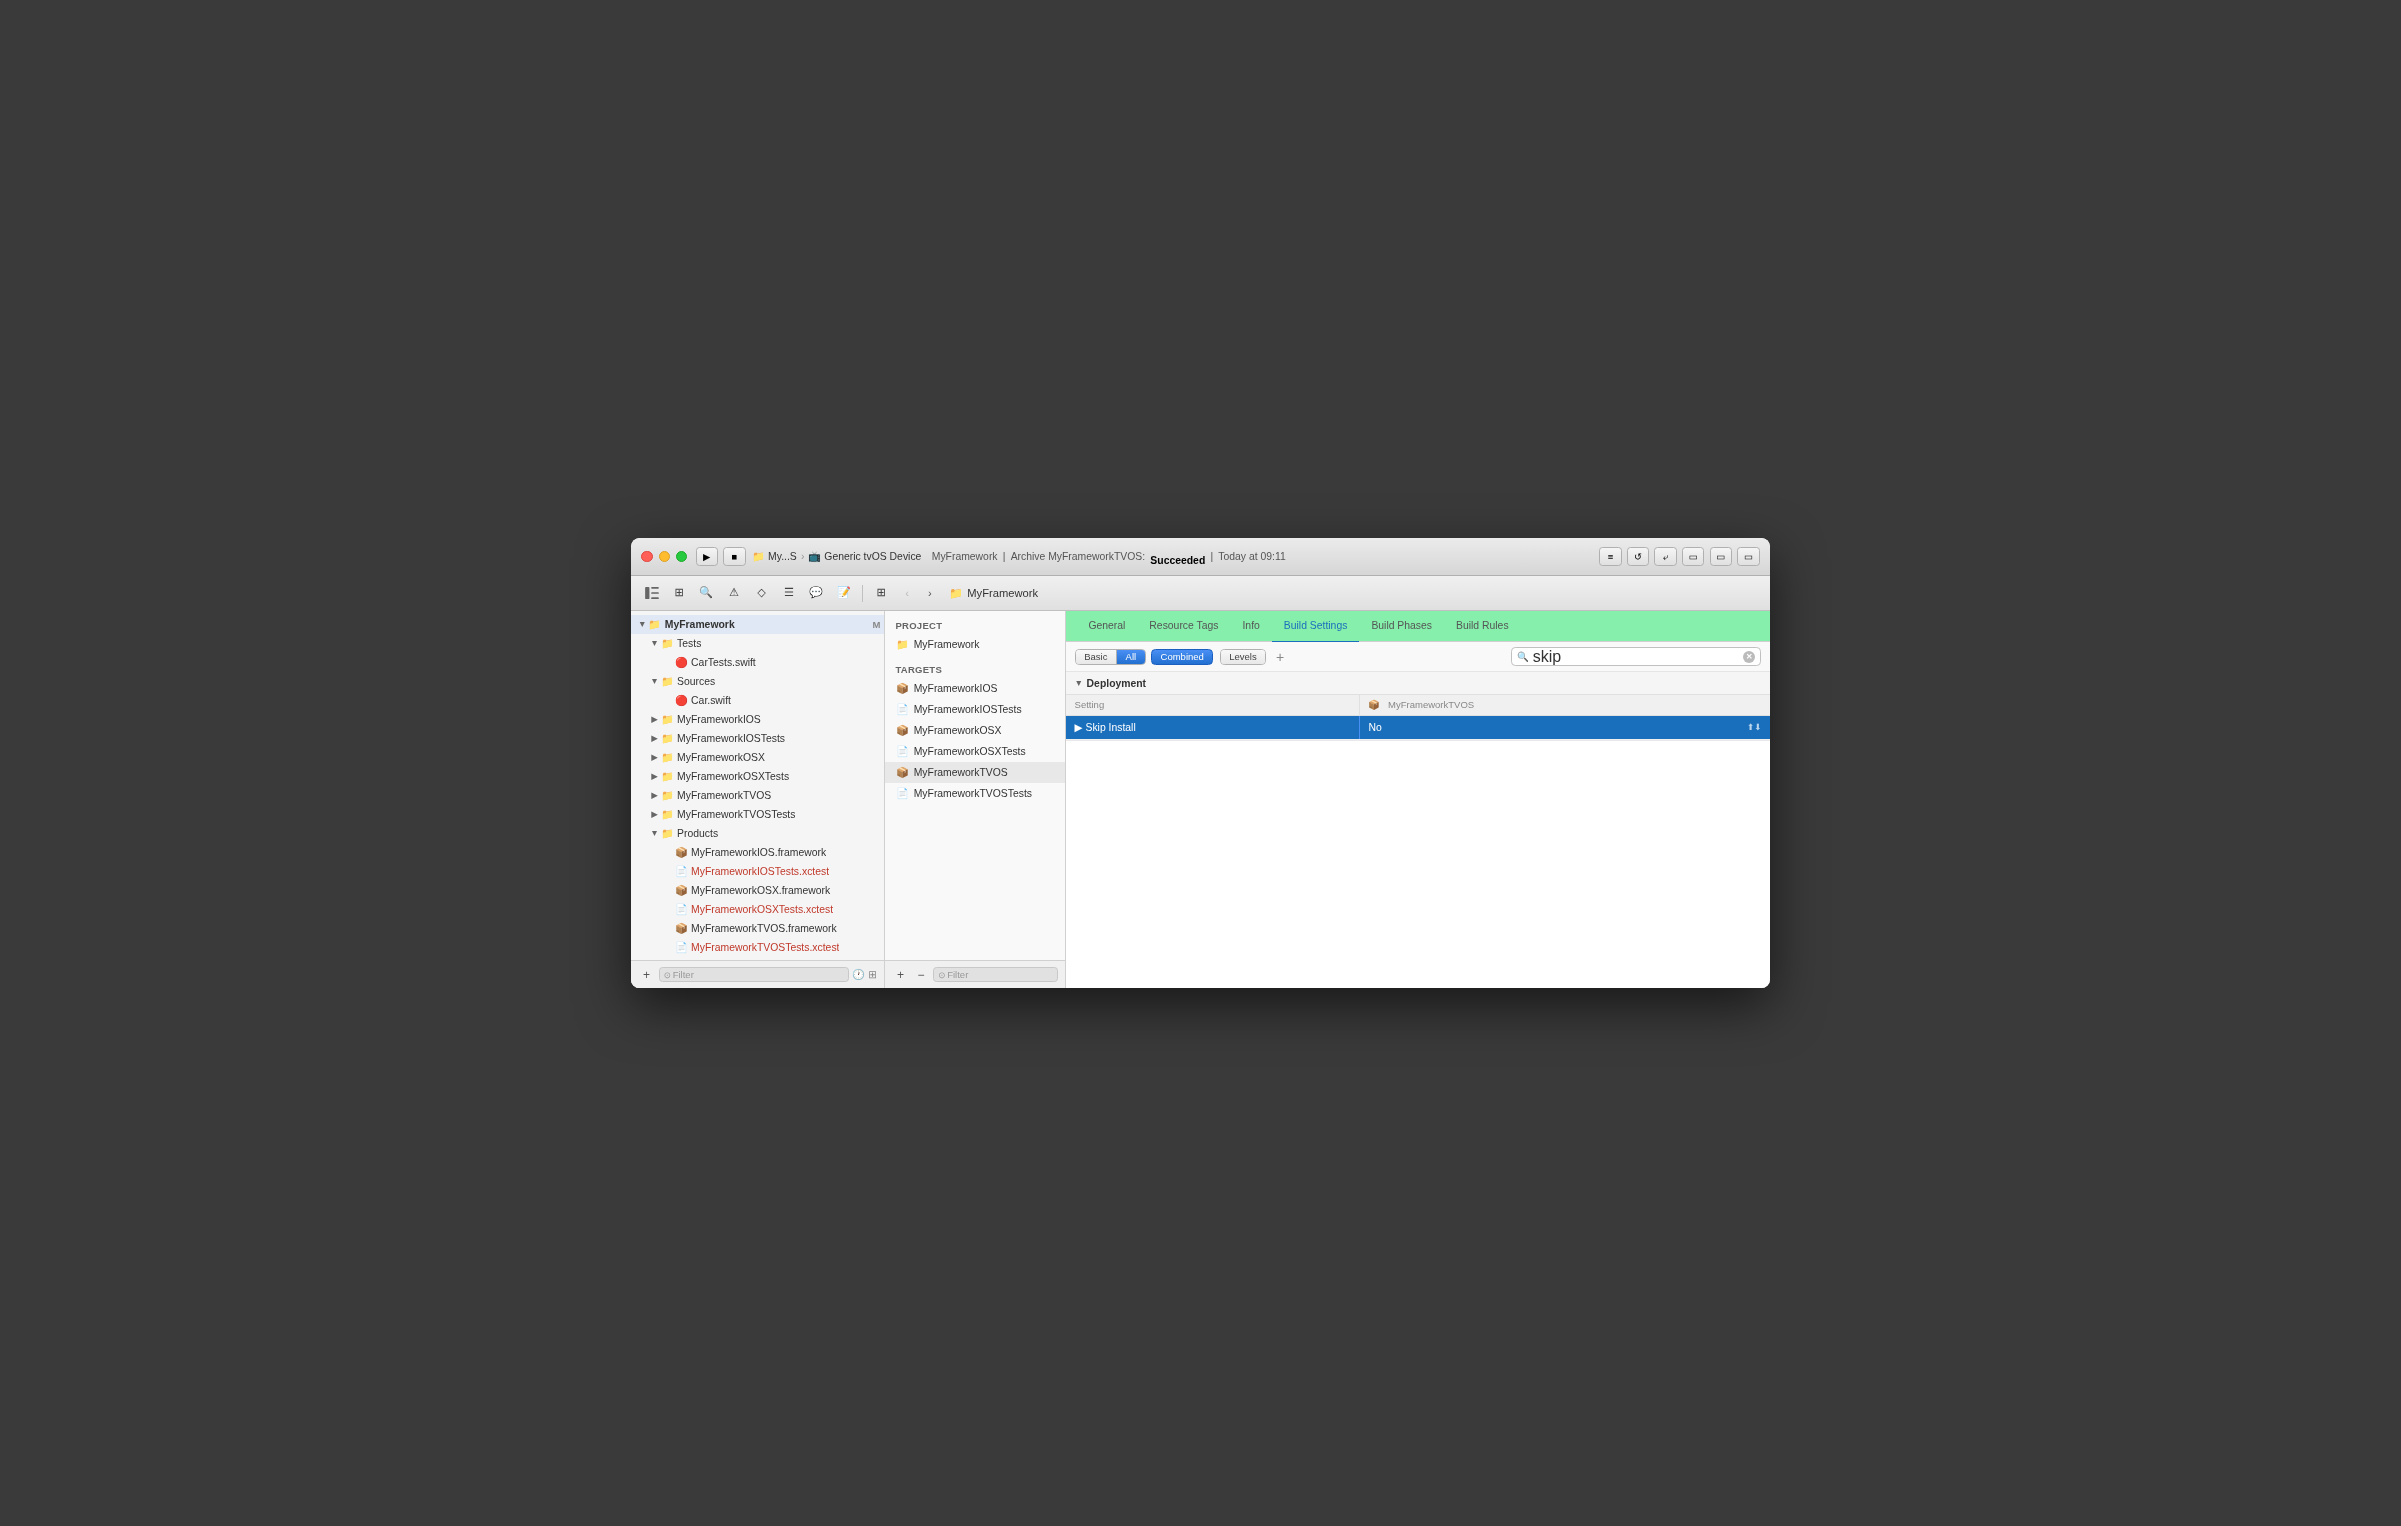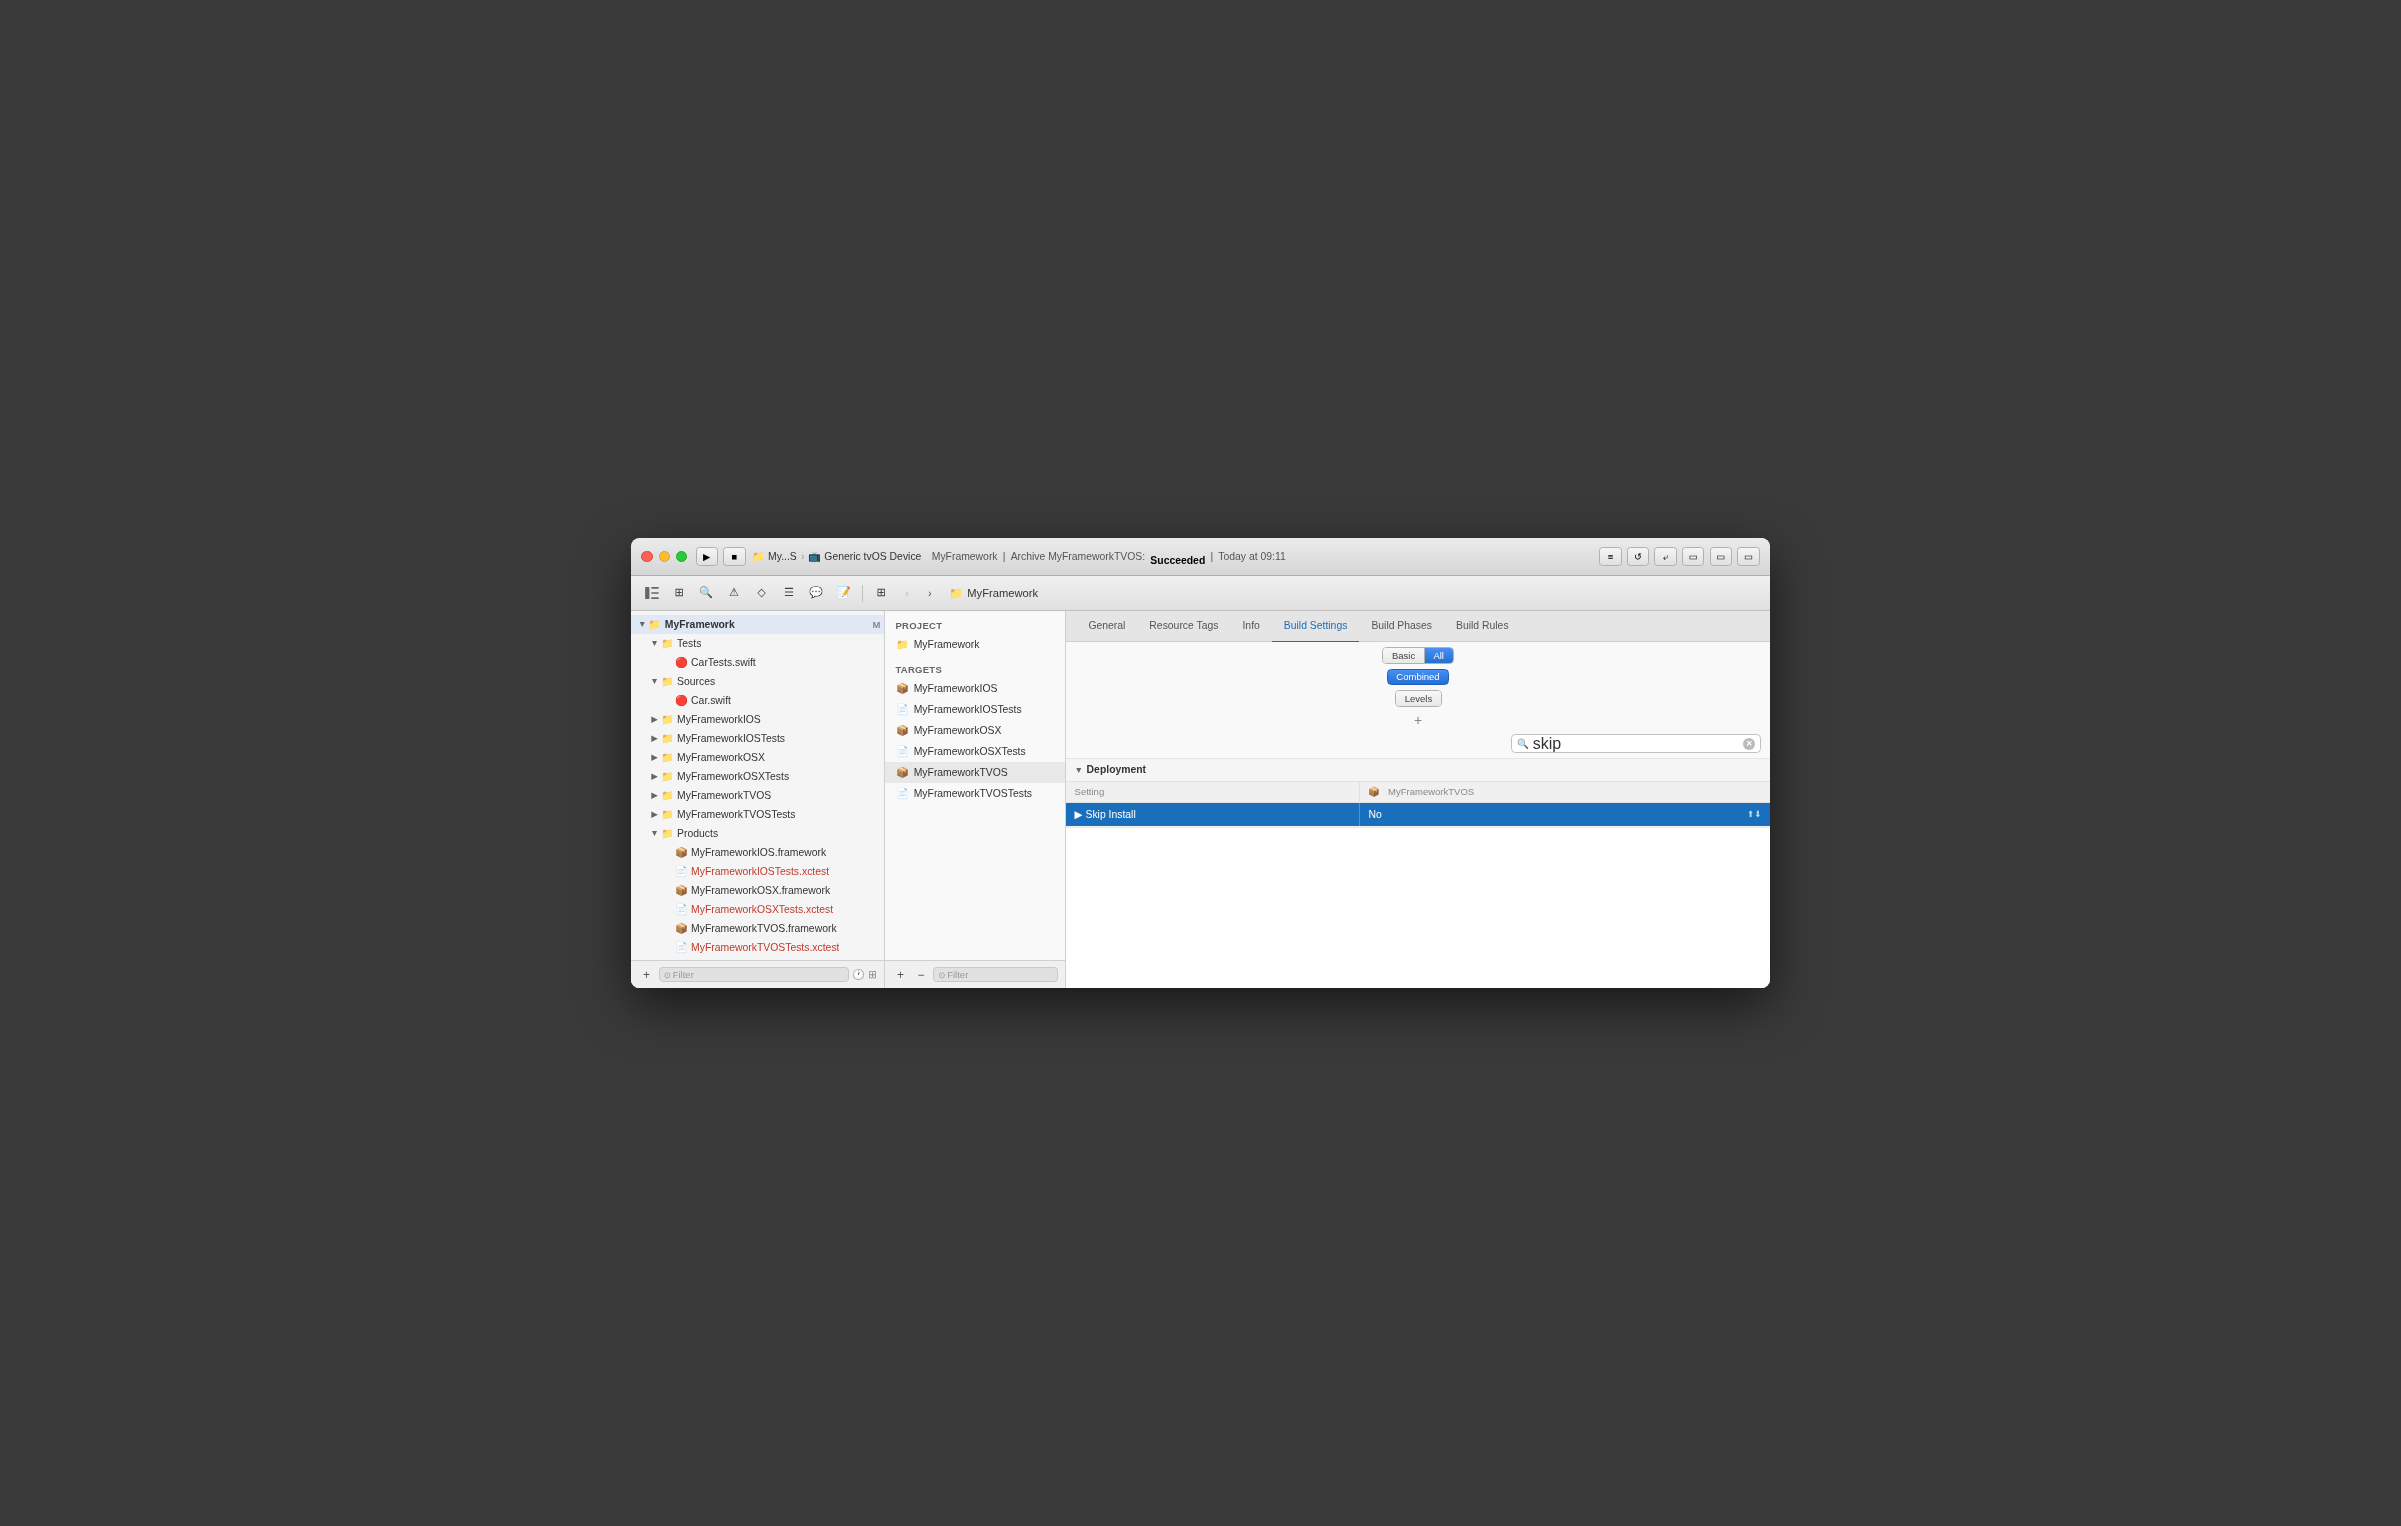--- a/index.html
+++ b/index.html
@@ -325,21 +325,21 @@
     .build-settings-panel {
       flex: 1;
       display: flex;
       flex-direction: column;
       background: #ffffff;
       overflow: hidden;
     }
     .settings-tabs {
       display: flex;
       align-items: center;
-      background: #e5e5e5;
+      background: #86efac;
       border-bottom: 0.9px solid #d0d0d0;
       height: 31px;
       padding: 0 10.4px;
       gap: 0;
     }
     .settings-tab {
       padding: 0 12px;
       height: 31px;
       display: flex;
       align-items: center;
@@ -352,21 +352,20 @@
       color: #1a6fbd;
       border-bottom: 1.7px solid #1a6fbd;
     }
     .settings-toolbar {
       display: flex;
       align-items: center;
       padding: 5.2px 8.6px;
       border-bottom: 0.9px solid #e5e5e5;
       gap: 5.2px;
       background: #f9f9f9;
-      flex-direction: column;
     }
     .seg-control {
       display: flex;
       border: 0.9px solid #b0b0b0;
       border-radius: 4.3px;
       overflow: hidden;
     }
     .seg-btn {
       padding: 1.7px 8.6px;
       font-size: 9.5px;

